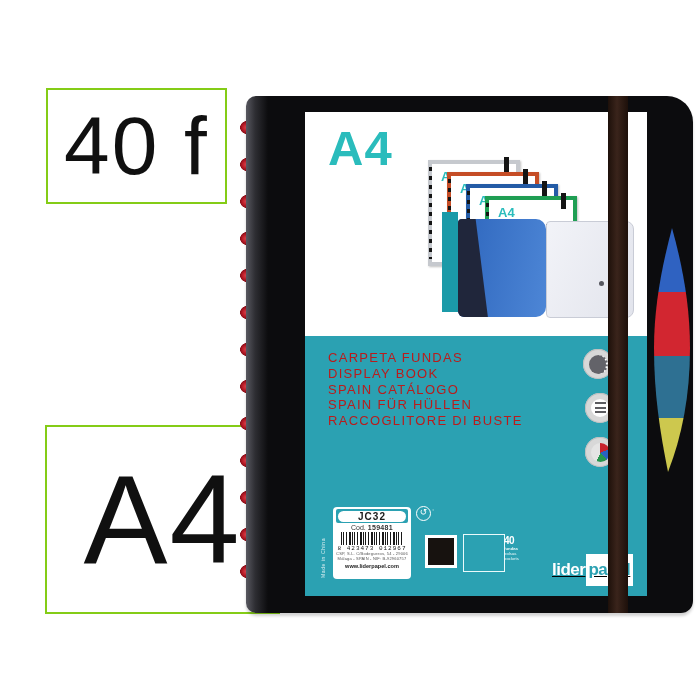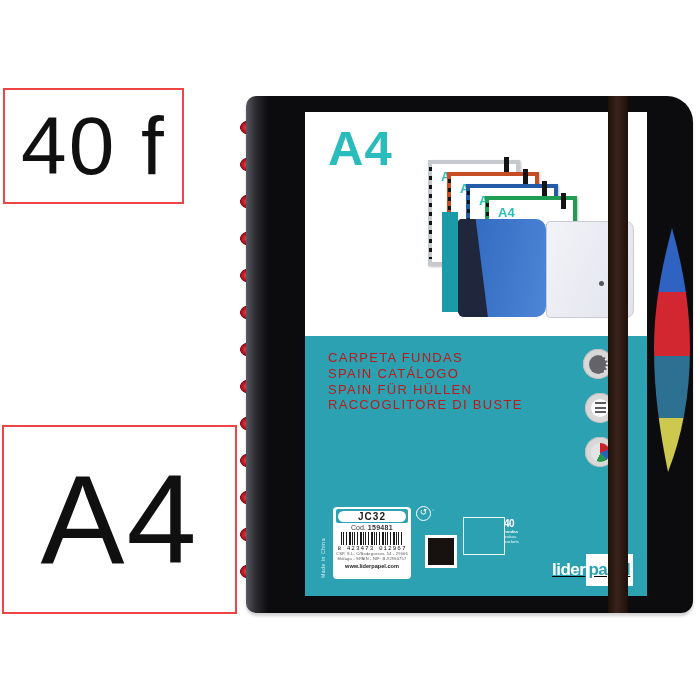--- a/index.html
+++ b/index.html
@@ -1,23 +1,23 @@
 <!DOCTYPE html>
 <html><head>
 <meta charset="utf-8">
 <style>
   * { margin:0; padding:0; box-sizing:border-box; }
   html,body { background:#fff; }
   body { font-family:"Liberation Sans", sans-serif; }
   #stage { position:relative; width:700px; height:700px; background:#ffffff; overflow:hidden; }
 
   
-  .callout { position:absolute; background:#fff; border:2px solid #ef4444;
+  .callout { position:absolute; background:#fff; border:2px solid #84cc16;
              display:flex; align-items:center; justify-content:center;
-             color:#101010; font-weight:300; }
+             color:#101010; font-weight:300;margin-left:43px; }
   #sheets-box { left:3px; top:88px; width:181px; height:116px; font-size:82px; letter-spacing:2px; }
   #format-box { left:2px; top:425px; width:235px; height:189px; font-size:126px; letter-spacing:2px; }
 
   
   #cover { position:absolute; left:246px; top:96px; width:447px; height:517px;
            background:linear-gradient(90deg,#585860 0px,#2e2e33 9px,#0c0c0e 22px,#0c0c0e 100%);
            border-radius:10px 26px 12px 10px; z-index:2; box-shadow:0 3px 3px rgba(0,0,0,.18); }
 
   
   #discs { position:absolute; left:239px; top:121px; width:15px; height:462px; z-index:1;
@@ -88,21 +88,21 @@
 
   #made-in { position:absolute; left:15px; top:402px; width:9px; height:64px;
            writing-mode:vertical-rl; transform:rotate(180deg); font-size:5px; letter-spacing:.6px; color:#d9eef1; }
 
   #green-dot { position:absolute; left:111px; top:394px; width:15px; height:15px; border:1.5px solid #fff;
            border-radius:50%; color:#fff; font-size:9px; line-height:11px; text-align:center; }
   #green-dot sup { font-size:4px; position:absolute; top:-2px; right:-4px; }
 
   #swatch { position:absolute; left:120px; top:423px; width:32px; height:33px; background:#17120f; border:3px solid #fff; }
 
-  #qty-box { position:absolute; left:158px; top:405px; width:21px; height:38px; border:1px solid #eafafb;
+  #qty-box { position:absolute; left:158px; top:422px; width:21px; height:38px; border:1px solid #eafafb;
            color:#fff; text-align:center; padding-top:1px;padding-left:40px; }
   #qty-value { font-size:10px; font-weight:bold; line-height:10px; letter-spacing:-.5px; }
   .qty-unit { font-size:4.3px; line-height:5px; color:#eefafb; }
   .qty-unit.b { font-weight:bold; }
 
   #brand { position:absolute; left:247px; top:442px; display:flex; align-items:center;text-decoration:underline; }
   #brand .lider { color:#fff; font-weight:bold; font-size:17px; letter-spacing:-.5px; }
   #brand .papel { color:#2ba1b2; font-weight:bold; font-size:17px; letter-spacing:-.5px;
            background:#fff; padding:6px 3px 6px 2px; margin-left:1px; }
 
@@ -152,20 +152,21 @@
         <div class="corner"></div>
         <div class="spiral"></div>
       </div>
       <div id="folder-white">
         <div class="snap"></div>
       </div>
     </div>
 
     <div id="names">
       <div>CARPETA FUNDAS</div>
+      <div>DISPLAY BOOK</div>
       <div>SPAIN CATÁLOGO</div>
       <div>SPAIN FÜR HÜLLEN</div>
       <div>RACCOGLITORE DI BUSTE</div>
     </div>
 
     <div class="badge" id="badge-discs">
       <div class="inner"></div>
     </div>
     <div class="badge" id="badge-pockets">
       <div class="inner">

